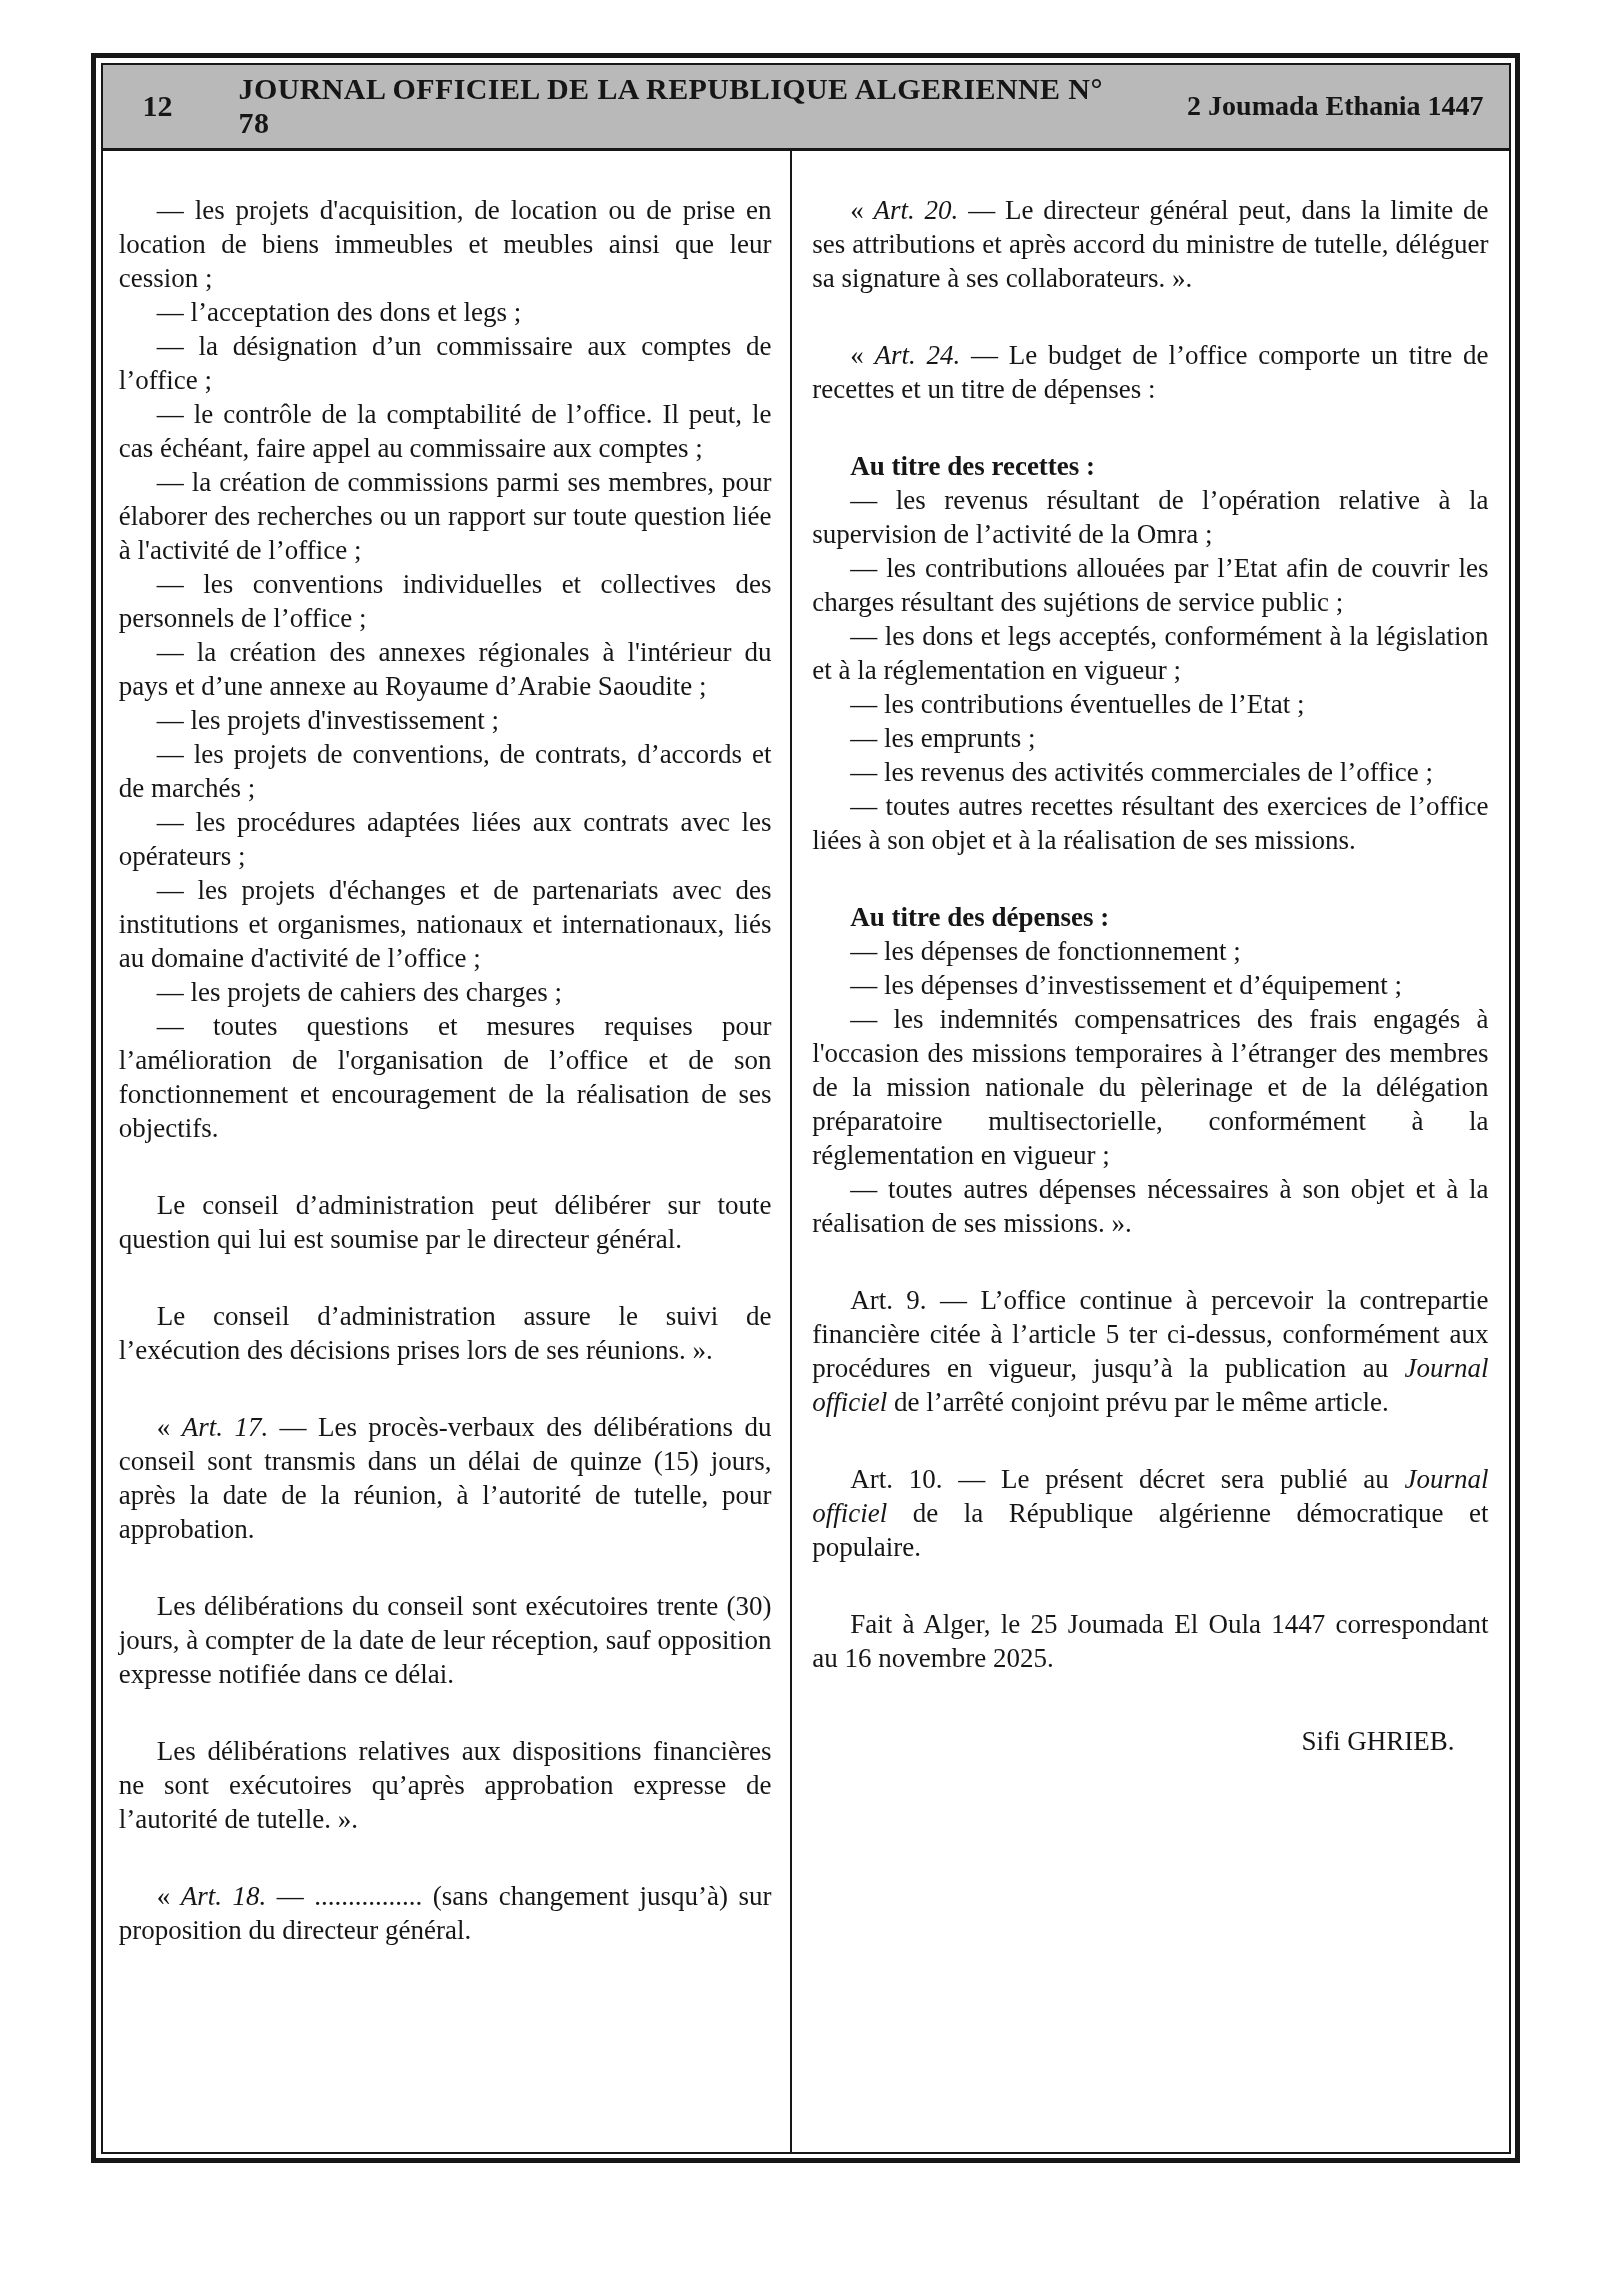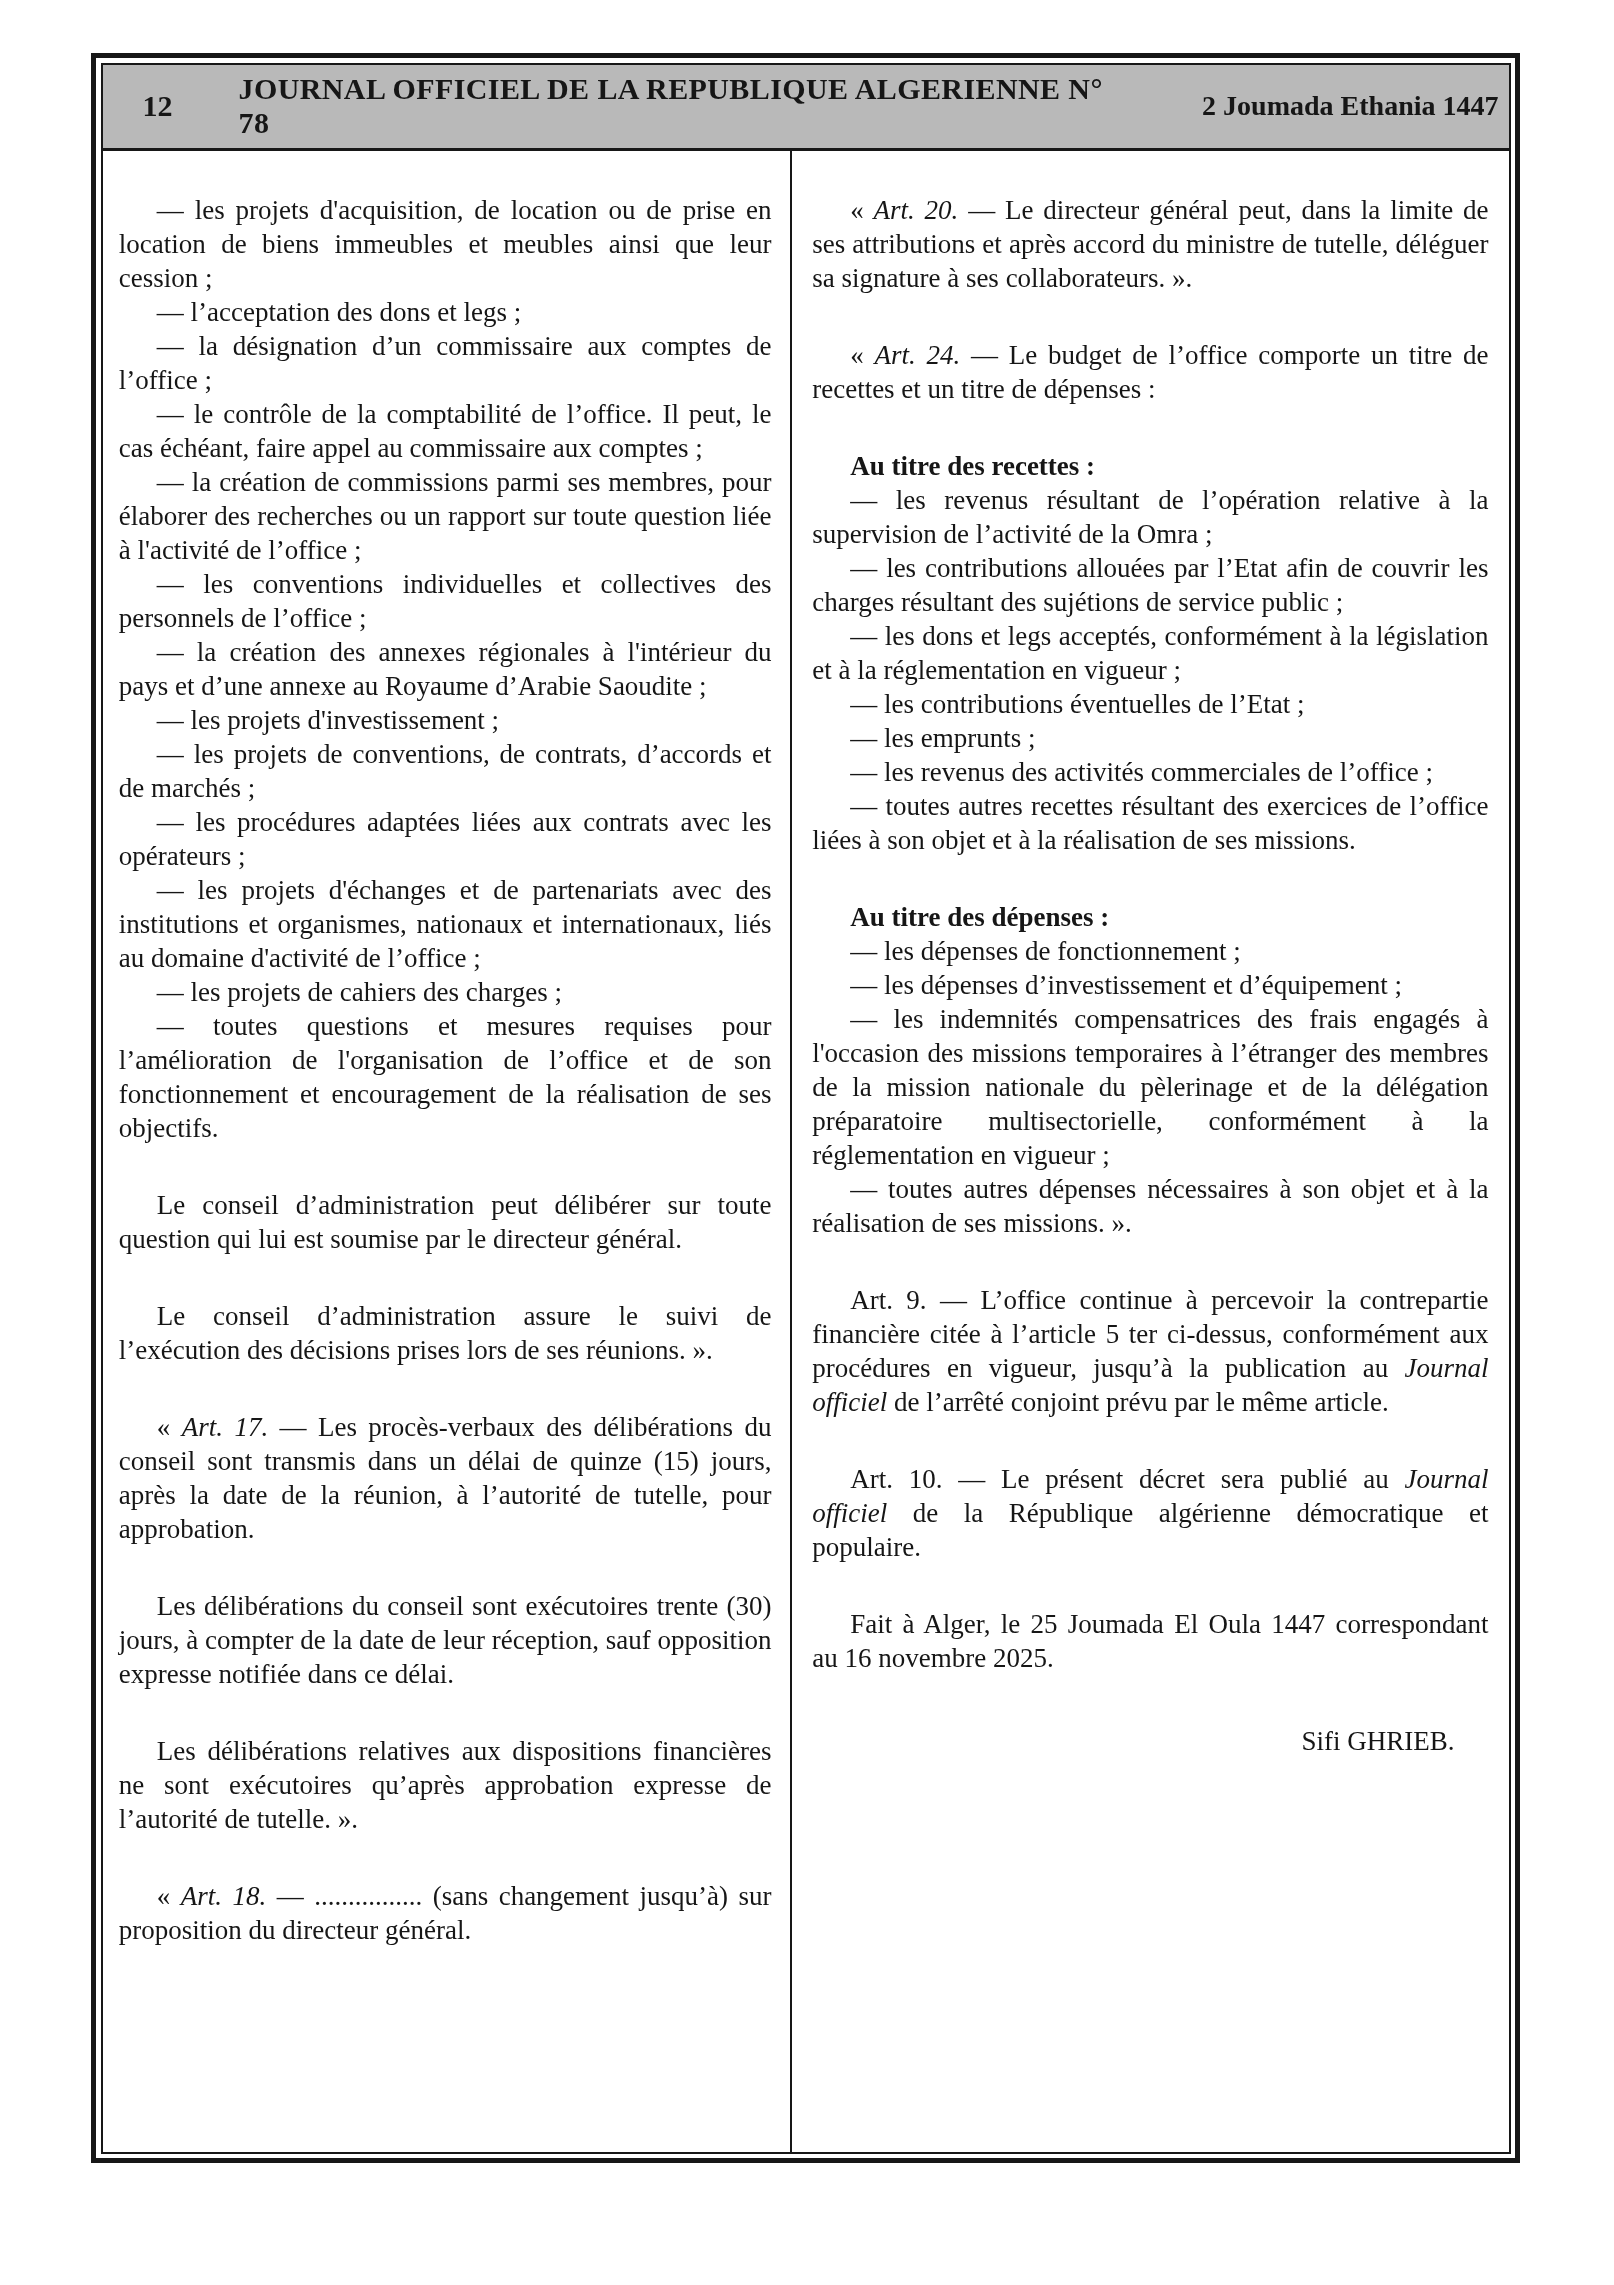--- a/index.html
+++ b/index.html
@@ -27,21 +27,21 @@
   }
   .jo-header {
     background: #b9b9b9;
     border-bottom: 3.6px solid #171717;
     height: 83px; flex: none;
     display: flex; align-items: center;
     font-weight: bold;
   }
   .hdr-num { width: 136px; padding-left: 40px; font-size: 30px; box-sizing: border-box; }
   .hdr-title { flex: 1; text-align: left; font-size: 30px; letter-spacing: 0.4px; }
-  .hdr-dates { width: 403px; text-align: right; padding-right: 10px; font-size: 28px; line-height: 1.42; box-sizing: border-box; }
+  .hdr-dates { width: 403px; text-align: right; padding-right: 25px; font-size: 28px; line-height: 1.42; box-sizing: border-box; }
   .page-body { flex: 1; display: flex; overflow: hidden; }
   .col { box-sizing: border-box; }
   .col-left  { width: 669px; padding: 42px 0 0 16.3px; }
   .divider   { width: 2.7px; background: #171717; flex: none; margin-left: 18px; }
   .col-right { flex: 1; padding: 42px 20px 0 20px; }
   .p {
     margin: 0 0 0 0;
     font-size: 27px;
     line-height: 34px;
     text-align: justify;

